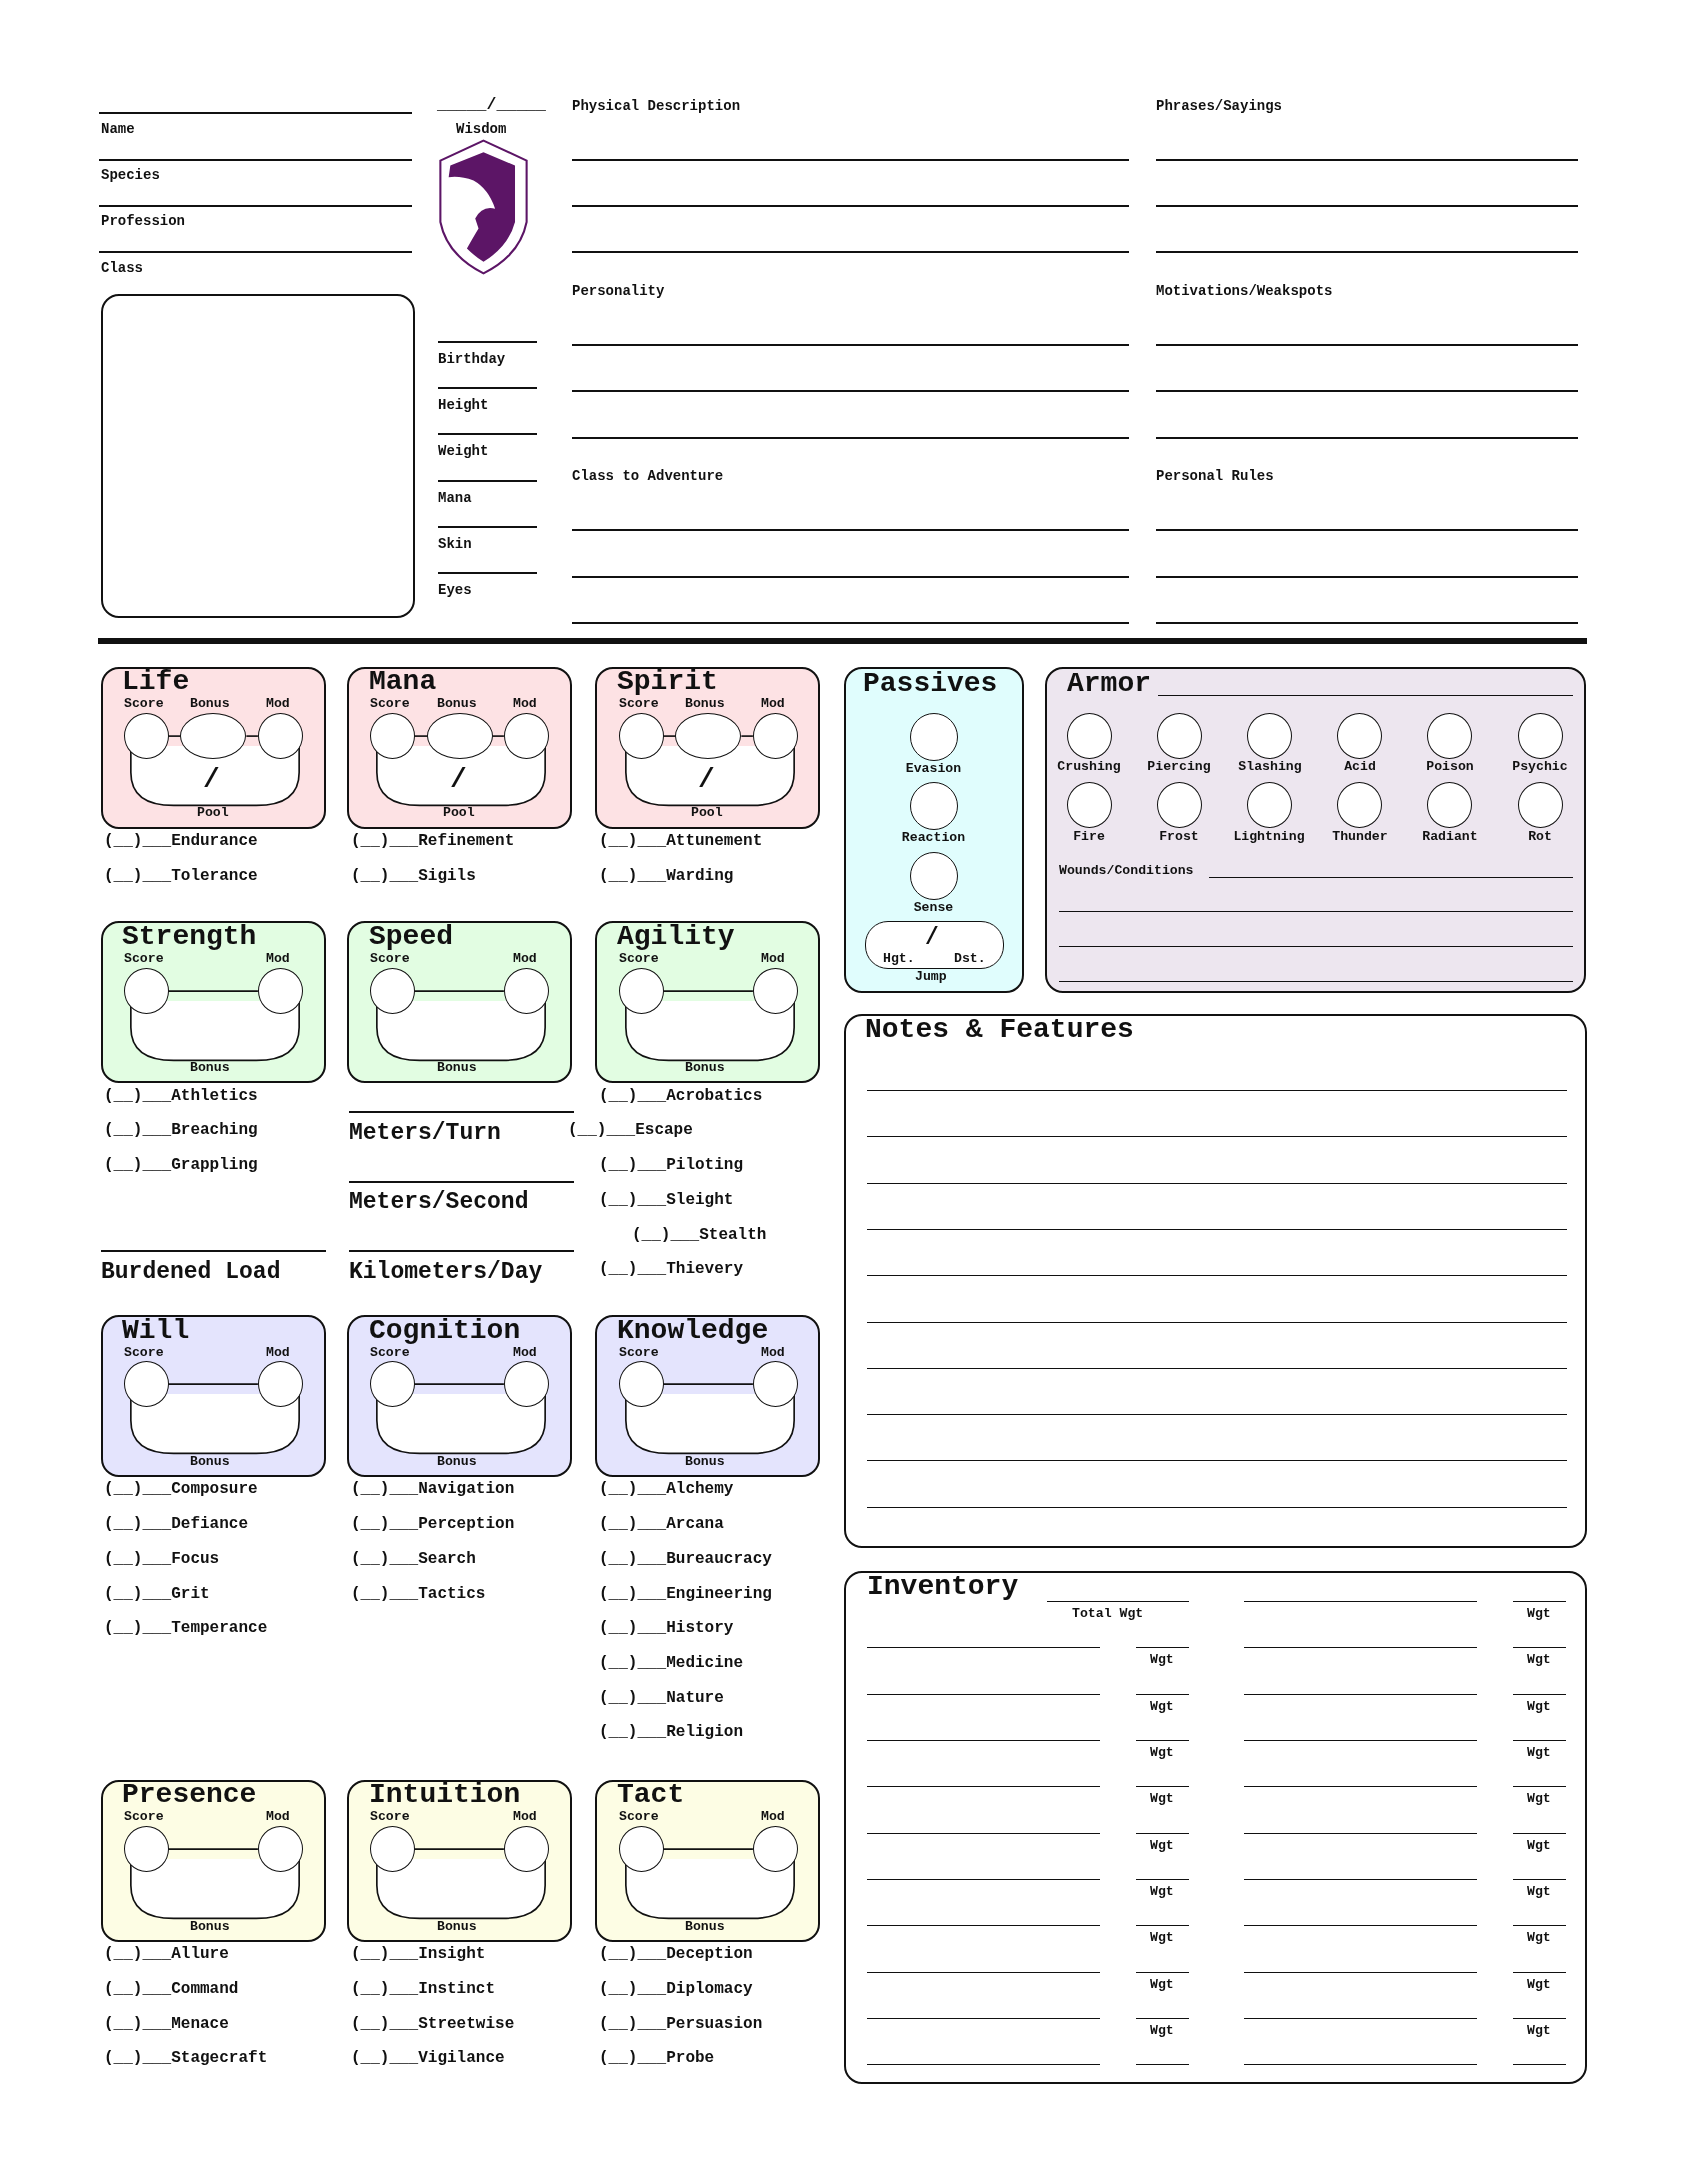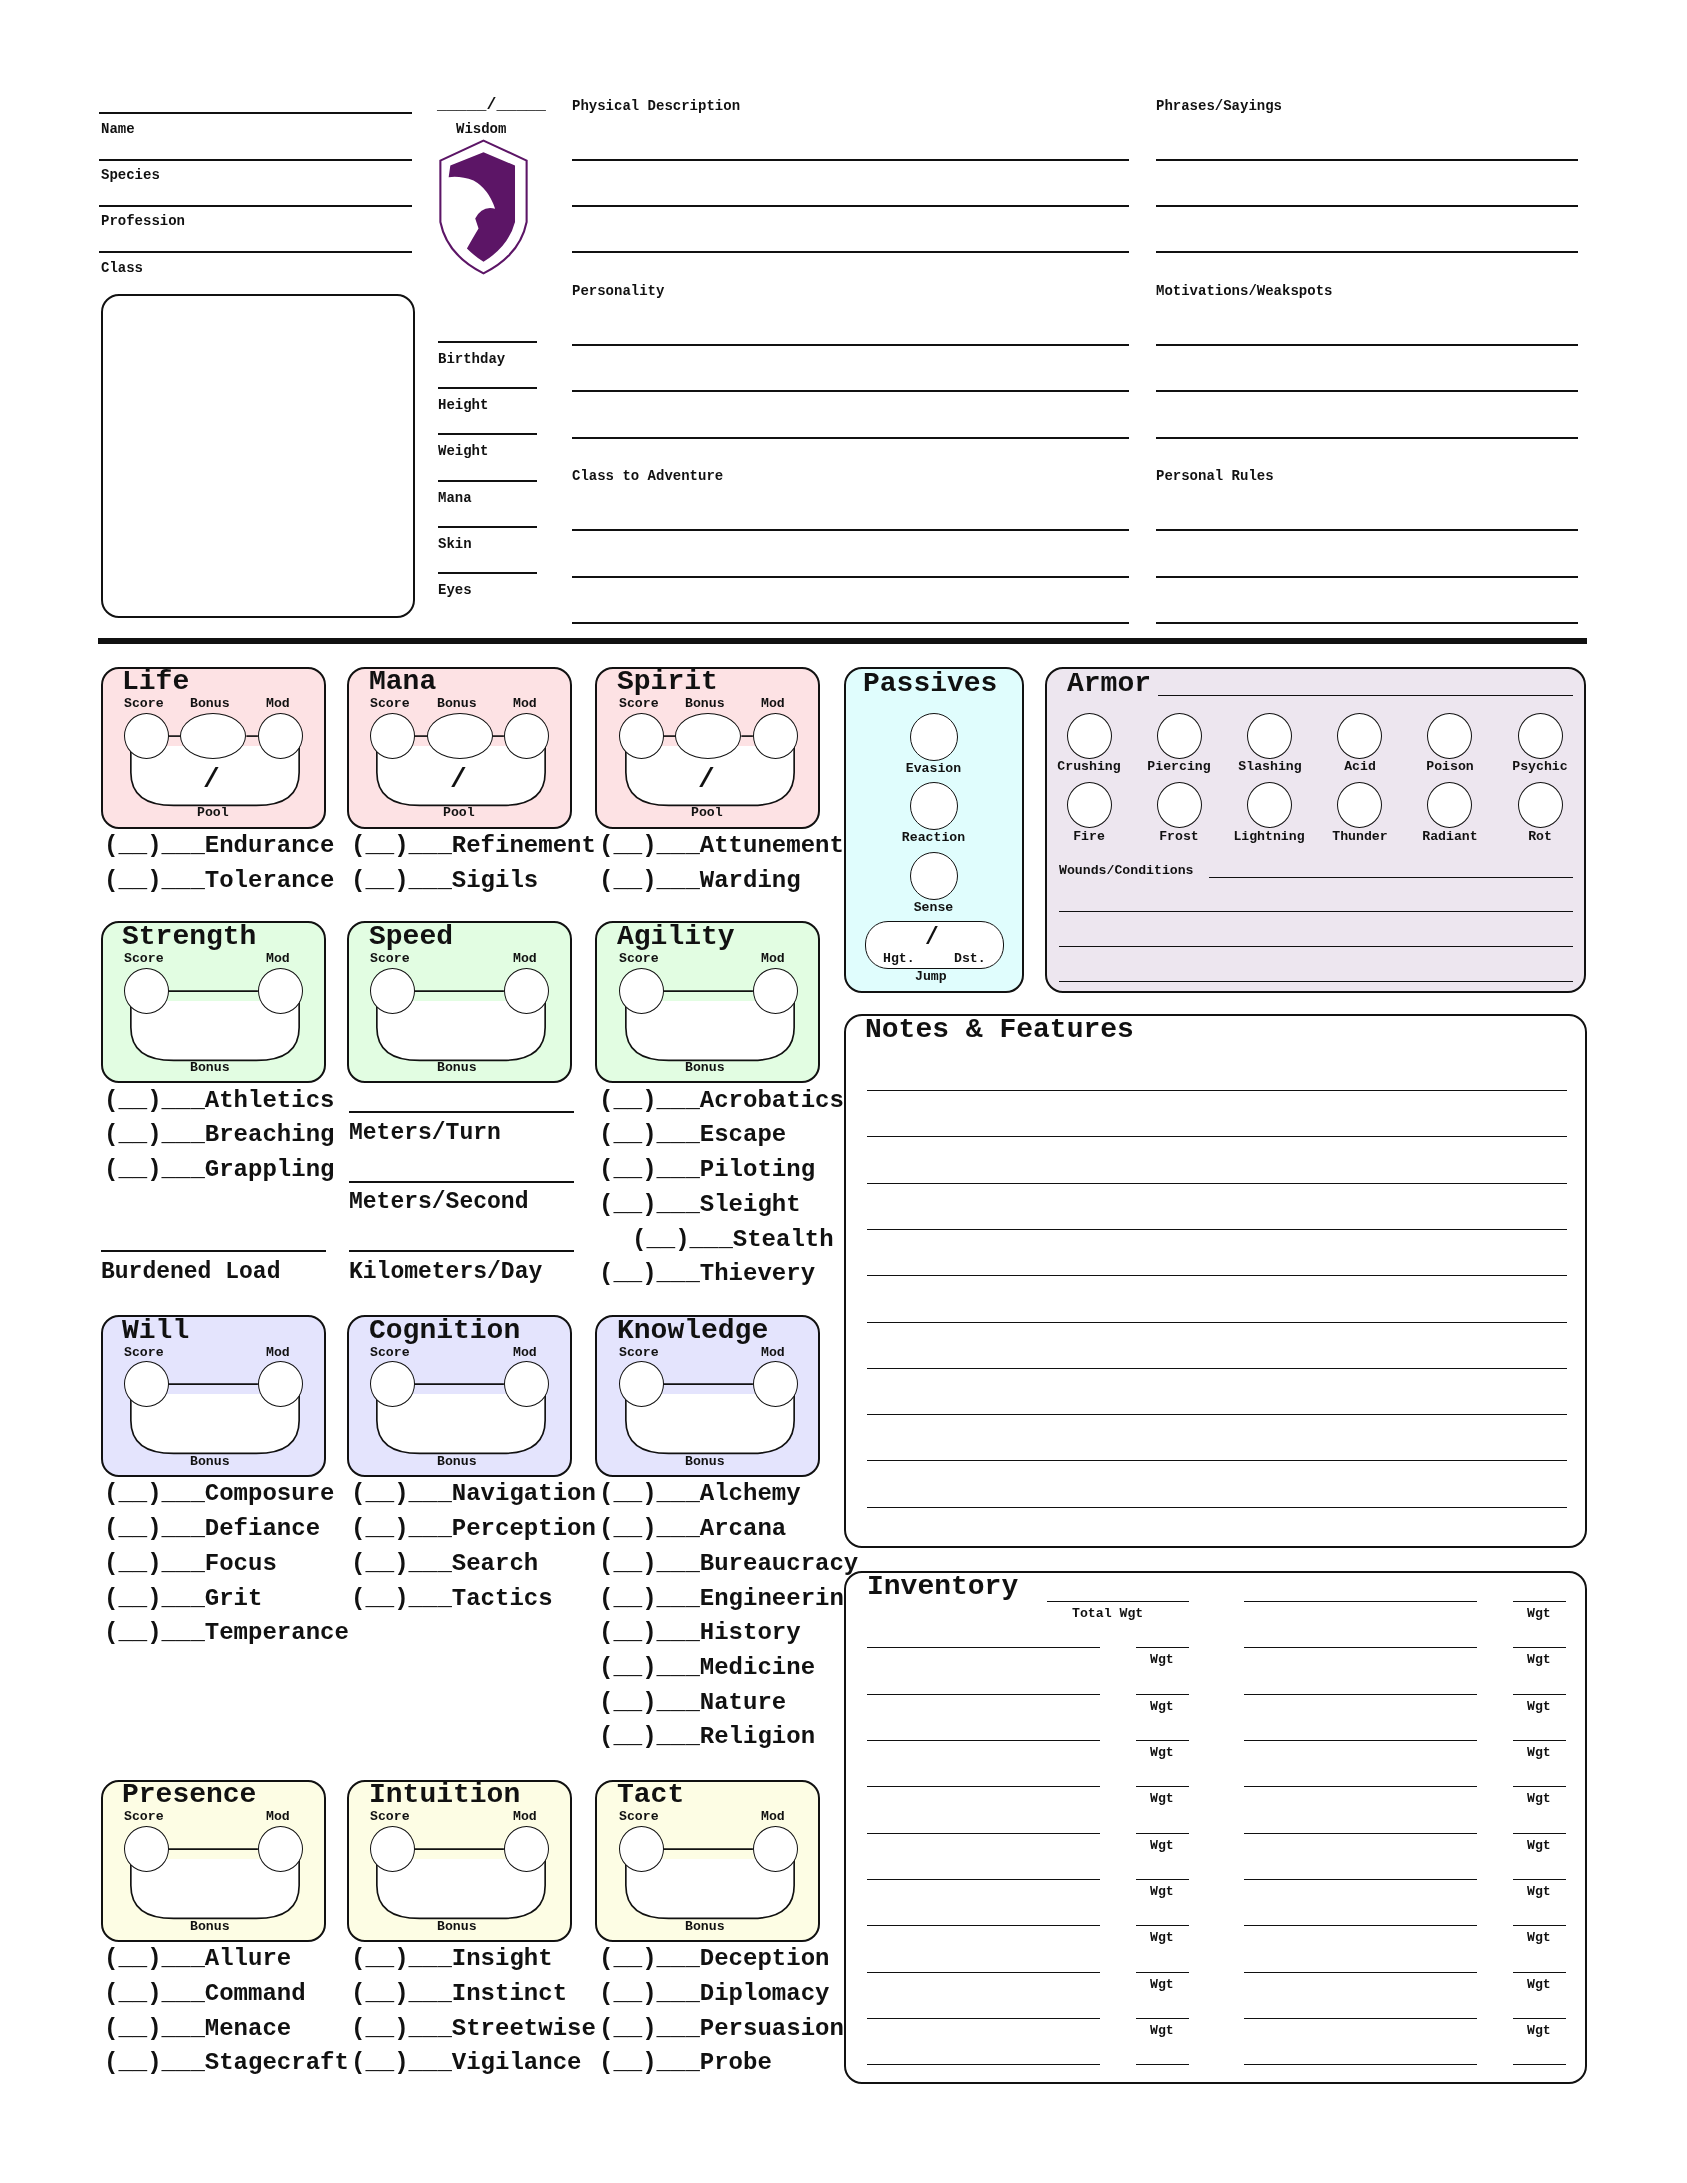--- a/index.html
+++ b/index.html
@@ -4,21 +4,21 @@
 <style>
   html,body{margin:0;padding:0;background:#fff;}
   body{width:1687px;height:2183px;position:relative;overflow:hidden;font-family:"Liberation Mono","DejaVu Sans Mono",monospace;color:#111;font-weight:bold;}
   .abs{position:absolute;}
   .line{position:absolute;border-bottom:2.5px solid #111;height:0;}
   .thin{border-bottom-width:1.7px;}
   .lbl{position:absolute;font-size:14px;font-weight:bold;}
   .lblsm{position:absolute;font-size:13.2px;font-weight:bold;}
   .box{position:absolute;border:2.1px solid #111;border-radius:18px;box-sizing:border-box;}
   .title{position:absolute;font-size:28px;font-weight:bold;line-height:1;}
-  .skill{position:absolute;font-size:24px;font-weight:bold;white-space:pre;}
+  .skill{position:absolute;font-size:16px;font-weight:bold;white-space:pre;}
   .bigl{position:absolute;font-size:23px;font-weight:bold;white-space:pre;}
   .circ{position:absolute;border:1.7px solid #111;border-radius:50%;background:#fff;box-sizing:border-box;}
   .sub{position:absolute;font-size:13.2px;font-weight:bold;text-align:center;}
   svg{position:absolute;overflow:visible;}
 </style>
 </head>
 <body>
 
 <div>
   <div class="line" style="left:99px;top:112px;width:313px;"></div>
@@ -187,21 +187,21 @@
   <div class="sub" style="left:619px;top:951px;">Score</div>
   <div class="sub" style="left:761px;top:951px;">Mod</div>
   <svg style="left:619px;top:968px;" width="182" height="99" viewBox="0 0 220 120">
     <path d="M8 40 L8 72 Q8 112 60 112 L160 112 Q212 112 212 72 L212 40" fill="#fff" stroke="#111" stroke-width="2"></path>
     <line x1="52" y1="28" x2="162" y2="28" stroke="#111" stroke-width="2"></line>
   </svg>
   <div class="circ" style="left:619px;top:968px;width:45px;height:46px;"></div>
   <div class="circ" style="left:753px;top:968px;width:45px;height:46px;"></div>
   <div class="sub" style="left:685px;top:1060px;">Bonus</div>
   <div class="skill" style="left:599px;top:1087px;">(__)___Acrobatics</div>
-  <div class="skill" style="left:599px;top:1121px;">(__)___Escape</div>
+  <div class="skill" style="left:568px;top:1121px;">(__)___Escape</div>
   <div class="skill" style="left:599px;top:1156px;">(__)___Piloting</div>
   <div class="skill" style="left:599px;top:1191px;">(__)___Sleight</div>
   <div class="skill" style="left:599px;top:1226px;margin-left:33px;">(__)___Stealth</div>
   <div class="skill" style="left:599px;top:1260px;">(__)___Thievery</div>
 </div>
 
 <div>
   <div class="line" style="left:349px;top:1111px;width:225px;"></div>
   <div class="bigl" style="left:349px;top:1120px;">Meters/Turn</div>
   <div class="line" style="left:349px;top:1181px;width:225px;"></div>

